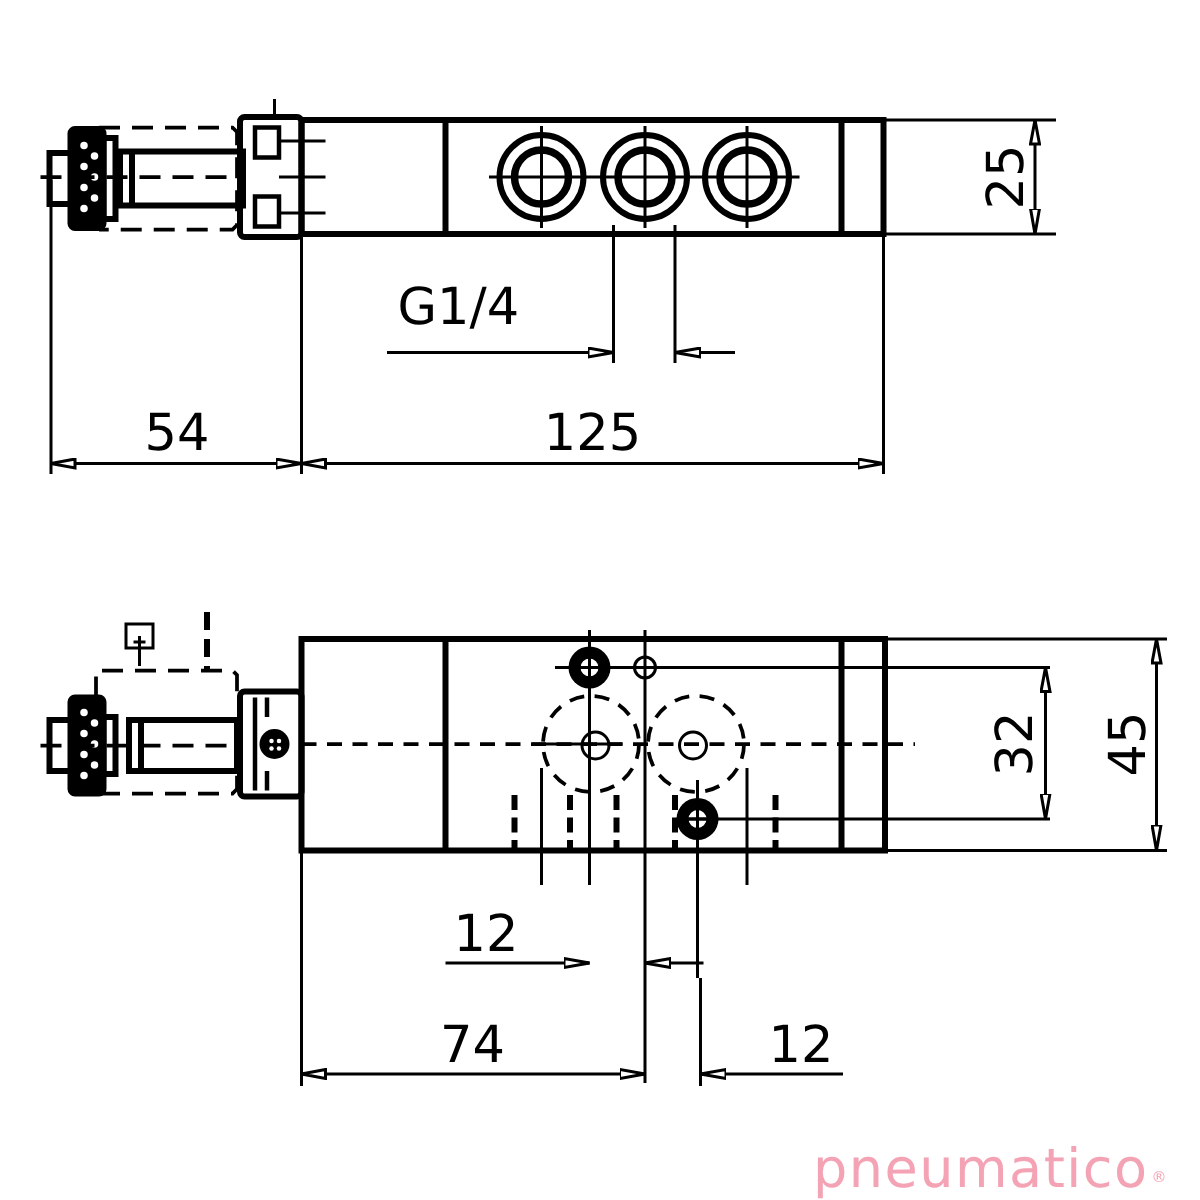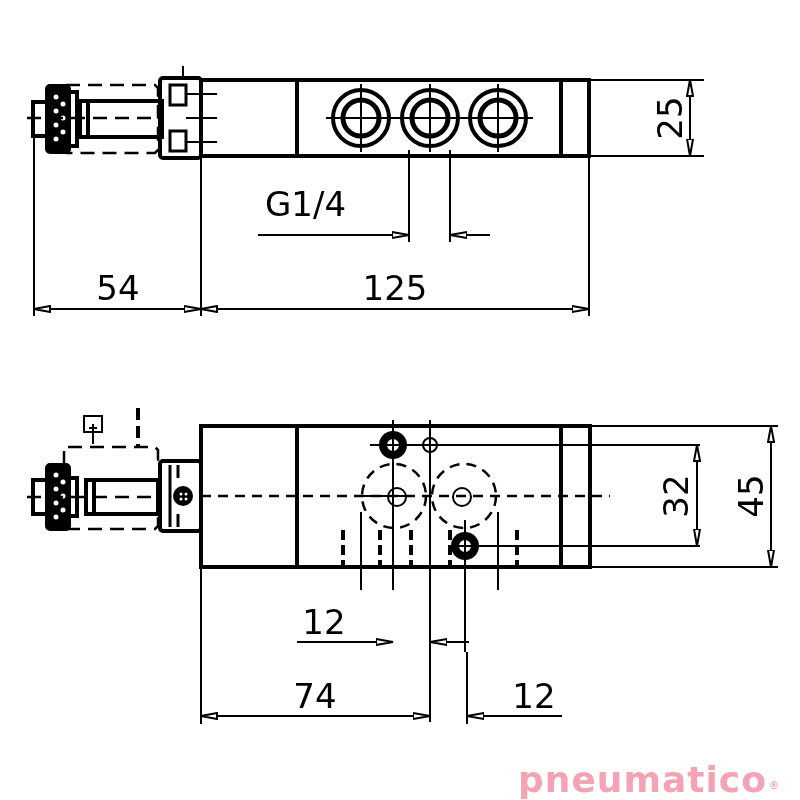--- a/index.html
+++ b/index.html
@@ -5,22 +5,22 @@
   html, body { margin: 0; padding: 0; background: #ffffff; }
   body { width: 800px; height: 800px; position: relative; overflow: hidden; }
   #drawing { position: absolute; left: 0; top: 0; width: 800px; height: 800px; }
   .thick { stroke: #000; stroke-width: 4; fill: none; }
   .med { stroke: #000; stroke-width: 3; fill: none; }
   .thin { stroke: #000; stroke-width: 2; fill: none; }
   .dash { stroke: #000; stroke-width: 2.5; fill: none; stroke-dasharray: 14 8; }
   .dashthin { stroke: #000; stroke-width: 2.5; fill: none; stroke-dasharray: 10 7; }
   .arrow { fill: #fff; stroke: #000; stroke-width: 2; }
   .dimtext { font-family: "DejaVu Sans", sans-serif; font-size: 34px; fill: #000; }
-  .logo { position: absolute; left: 518px; top: 760px; font-family: "DejaVu Sans", sans-serif;
-          font-weight: bold; font-size: 36px; letter-spacing: 1px; line-height: 40px; }
+  .logo { position: absolute; left: 542px; top: 760px; font-family: "DejaVu Sans", sans-serif;
+          font-weight: normal; font-size: 36px; letter-spacing: 1px; line-height: 40px; }
   .logo sup { font-size: 10px; vertical-align: top; position: relative; top: 6px; margin-left: 2px; }
 </style>
 </head>
 <body>
 
 <svg id="drawing" viewBox="0 0 800 800" xmlns="http://www.w3.org/2000/svg">
   <defs>
     <marker id="arrR" markerWidth="18" markerHeight="8" refX="17" refY="4" orient="auto" markerUnits="userSpaceOnUse">
       <path d="M0,1 L17,4 L0,7 Z" class="arrow"></path>
     </marker>

